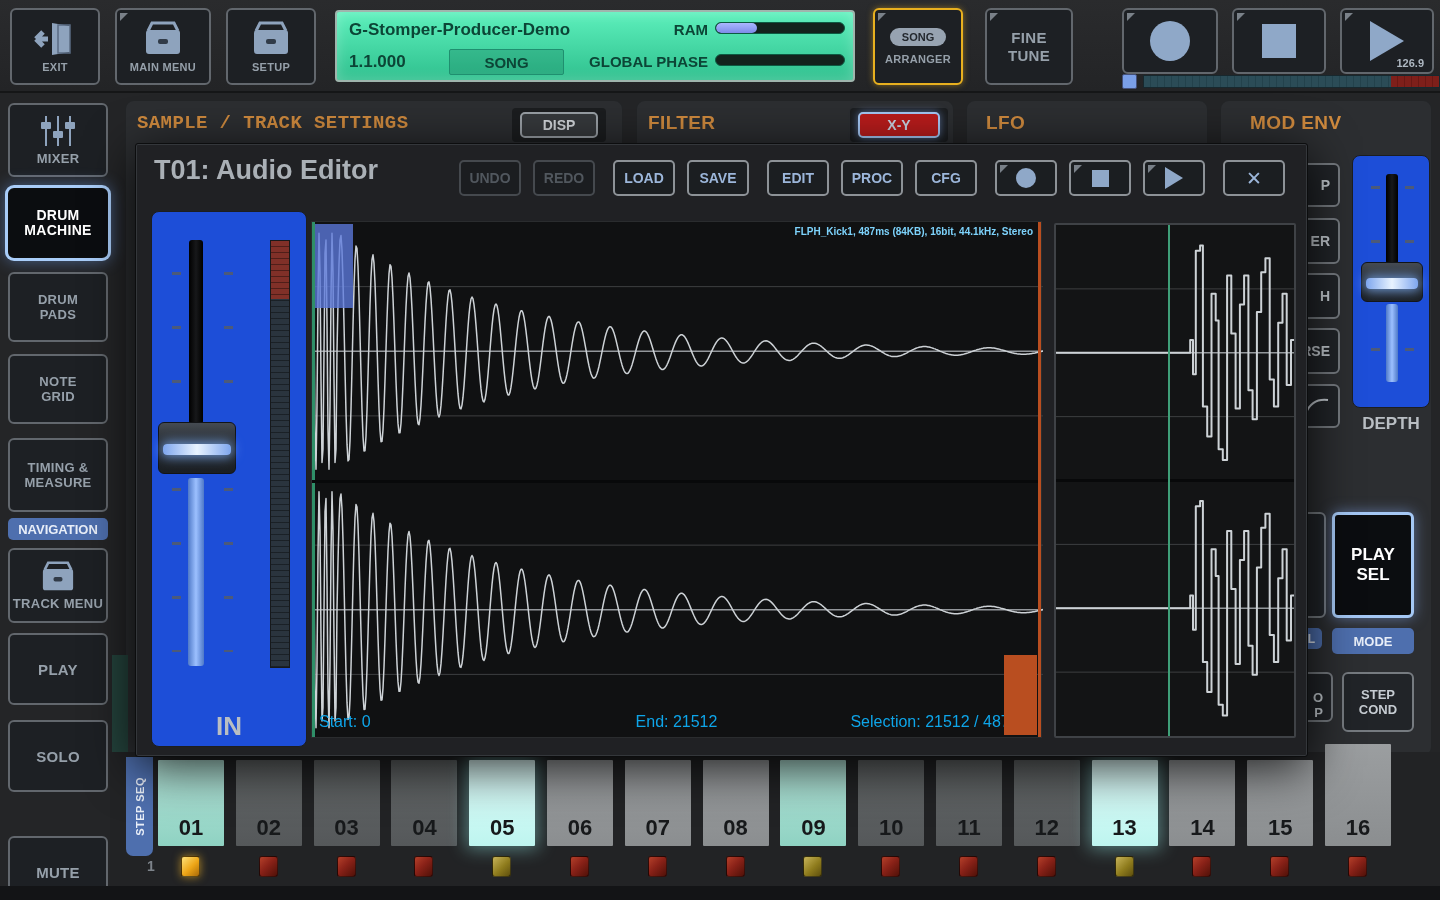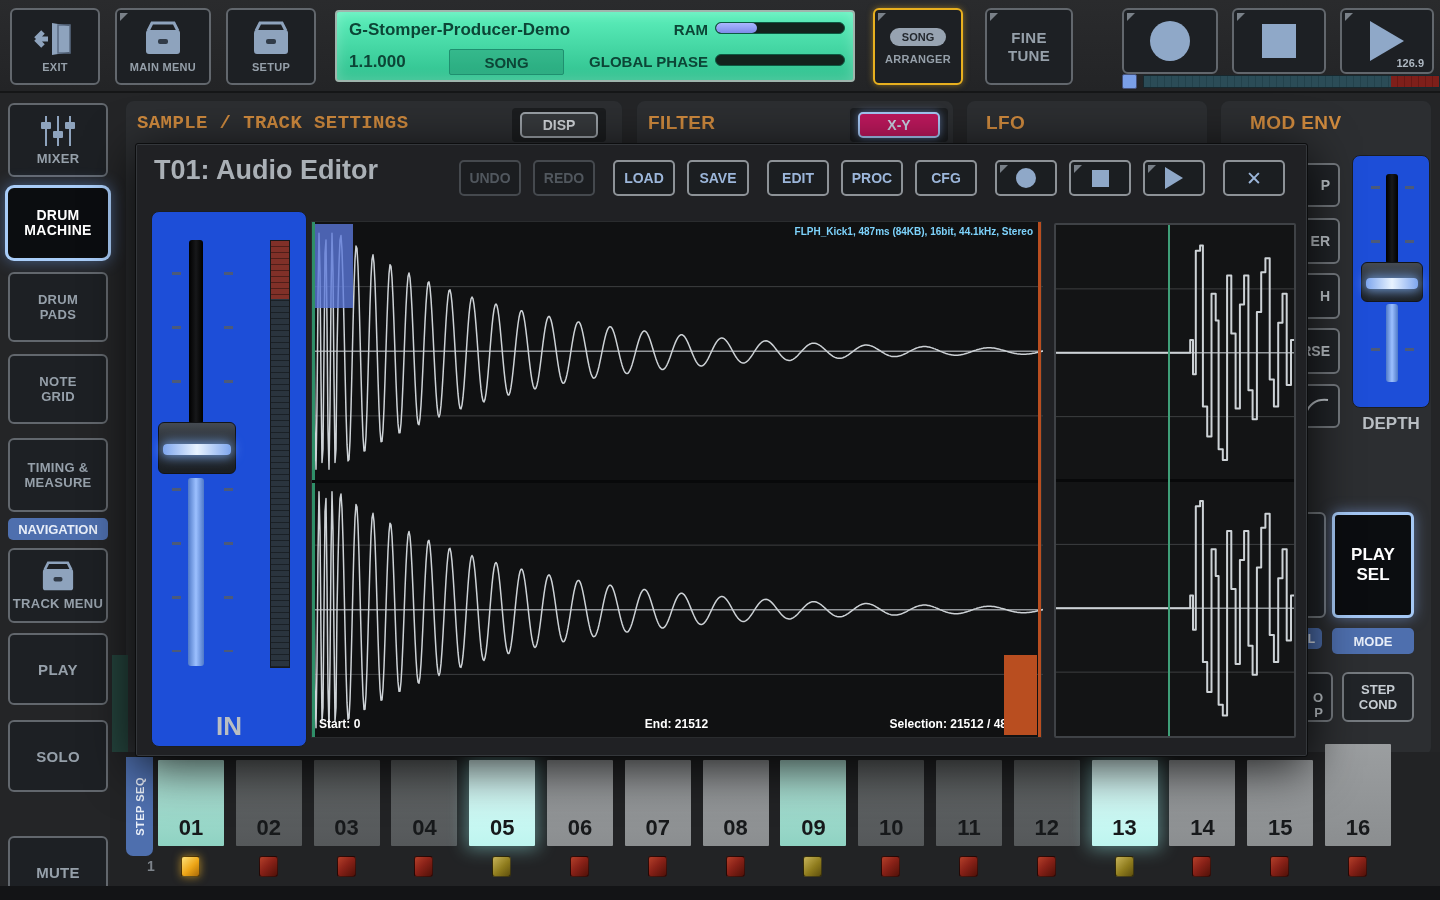--- a/index.html
+++ b/index.html
@@ -60,21 +60,21 @@
       display:flex;align-items:center;justify-content:center;border-radius:5px;}
 
   
   .panel{position:absolute;top:100px;height:656px;background:#2c2e31;border-radius:9px;
       border:1px solid #232527;}
   .hdr{position:absolute;top:112px;font-size:19px;font-weight:bold;color:var(--orange);letter-spacing:.4px;}
   .mini-outer{position:absolute;top:108px;height:34px;background:#1b1d1f;border-radius:4px;}
   .mini-btn{position:absolute;top:112px;height:26px;border:2px solid #9aa0a6;border-radius:5px;
       background:#36393c;color:#d2d6da;font-weight:bold;font-size:14px;
       display:flex;align-items:center;justify-content:center;}
-  #xy-btn{border-color:var(--blue);background:#be185d;color:#c8d4e4;
+  #xy-btn{border-color:var(--blue);background:#b91c1c;color:#c8d4e4;
       box-shadow:0 0 8px rgba(140,180,255,.55);}
 
   
   .rc-btn{position:absolute;background:#212428;border:2px solid #767b80;border-radius:6px;
       color:#c6ccd2;font-weight:bold;font-size:14px;display:flex;align-items:center;
       justify-content:flex-end;padding-right:8px;}
   .fader-panel{position:absolute;background:#1d4ed8;border-radius:8px;border:1px solid #1c1e20;}
   .groove-top{position:absolute;background:linear-gradient(90deg,#000,#17181a 50%,#000);border-radius:3px;}
   .groove-bot{position:absolute;background:linear-gradient(90deg,#4f79c8,#9cc0ff 50%,#4f79c8);border-radius:3px;}
   .f-handle{position:absolute;background:linear-gradient(#454b52,#23272c 45%,#1b1f23);
@@ -98,21 +98,21 @@
       border:2px solid #8d9297;border-radius:5px;color:#9cb6da;font-weight:bold;font-size:14px;
       display:flex;align-items:center;justify-content:center;}
   .dbtn.dis{border-color:#45494e;color:#51575e;background:#1b1d20;}
   .dbtn .c{width:20px;height:20px;border-radius:50%;background:#8fa8c8;}
   .dbtn .s{width:17px;height:17px;background:#8fa8c8;}
   .dbtn .p{width:0;height:0;border-left:18px solid #8fa8c8;border-top:11px solid transparent;border-bottom:11px solid transparent;}
 
   #waveform{position:absolute;left:175px;top:77px;width:731px;height:517px;
       background:#101112;border:1px solid #2a2c2e;}
   #wave-info{position:absolute;right:8px;top:4px;font-size:10px;font-weight:bold;color:#7dd3fc;z-index:3;}
-  .wv-txt{position:absolute;bottom:6px;font-size:12px;font-weight:bold;color:#ffffff;z-index:1;}
+  .wv-txt{position:absolute;bottom:6px;font-size:16px;font-weight:normal;color:#0ea5e9;z-index:1;}
   #wv-greenline{position:absolute;left:0;top:0;width:3px;height:100%;background:#2f8f68;z-index:2;}
   #wv-bluerect{position:absolute;left:3px;top:2px;width:38px;height:84px;background:rgba(92,122,220,.78);z-index:2;}
   #wv-orangeline{position:absolute;right:0;top:0;width:3px;height:100%;background:var(--selorange);z-index:2;}
   #wv-handle{position:absolute;right:4px;bottom:2px;width:33px;height:80px;background:var(--selorange);z-index:2;}
   #wv-split{position:absolute;left:0;top:258px;width:100%;height:3px;background:#08090a;z-index:2;}
 
   #zoompanel{position:absolute;left:918px;top:79px;width:242px;height:515px;
       background:#131415;border:2px solid #3f4246;border-radius:2px;}
 
   
@@ -297,21 +297,21 @@
 
     <div class="rc-btn" style="left:1240px;top:512px;width:86px;height:106px;"></div>
     <div class="rc-btn" style="left:1332px;top:512px;width:82px;height:106px;justify-content:center;padding:0 8px;
          background:#0b0d10;border:3px solid var(--blue);box-shadow:0 0 14px rgba(140,180,255,.5);color:#fff;font-size:17px;text-align:center;">PLAY SEL</div>
     <div class="nav-tag" style="left:1250px;top:628px;width:72px;height:21px;font-size:12px;justify-content:flex-end;padding-right:7px;">L</div>
     <div class="nav-tag" style="left:1332px;top:628px;width:82px;height:26px;font-size:13px;">MODE</div>
     <div class="rc-btn" style="left:1240px;top:672px;width:93px;height:50px;flex-direction:column;align-items:flex-end;font-size:13px;line-height:15px;">
       <span>O</span>
       <span>P</span>
     </div>
-    <div class="rc-btn" style="left:1342px;top:672px;width:72px;height:50px;justify-content:center;padding:9px;font-size:13px;text-align:center;width:72px;">
+    <div class="rc-btn" style="left:1342px;top:672px;width:72px;height:60px;justify-content:center;padding:9px;font-size:13px;text-align:center;width:72px;">
       <span style="width:48px;">STEP COND</span>
     </div>
   </div>
 
   <div id="left-strip">
     <div class="s1"></div>
       <div class="s2"></div>
       <div class="s3"></div>
       <div class="s4"></div>
   </div>

